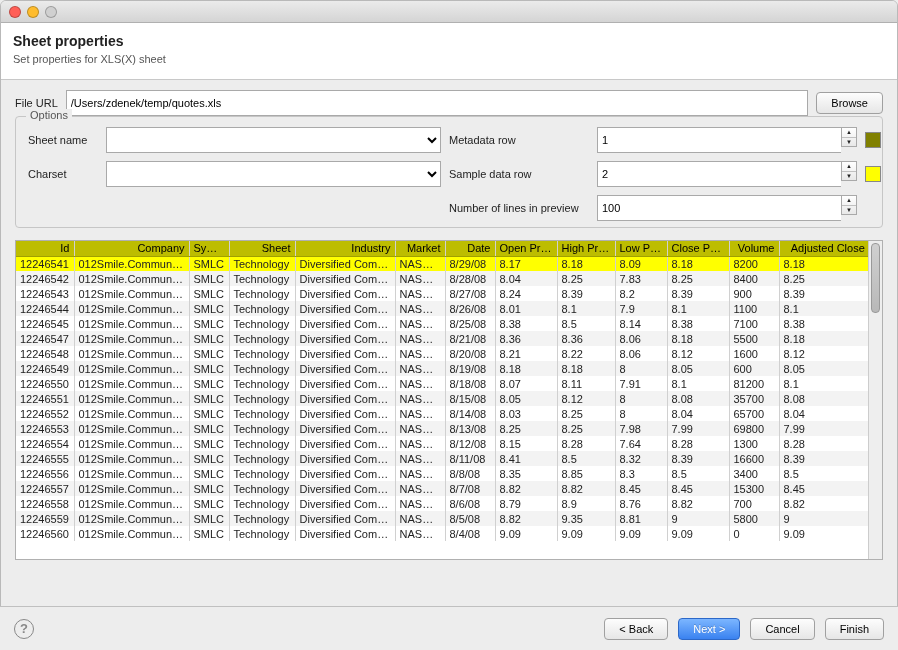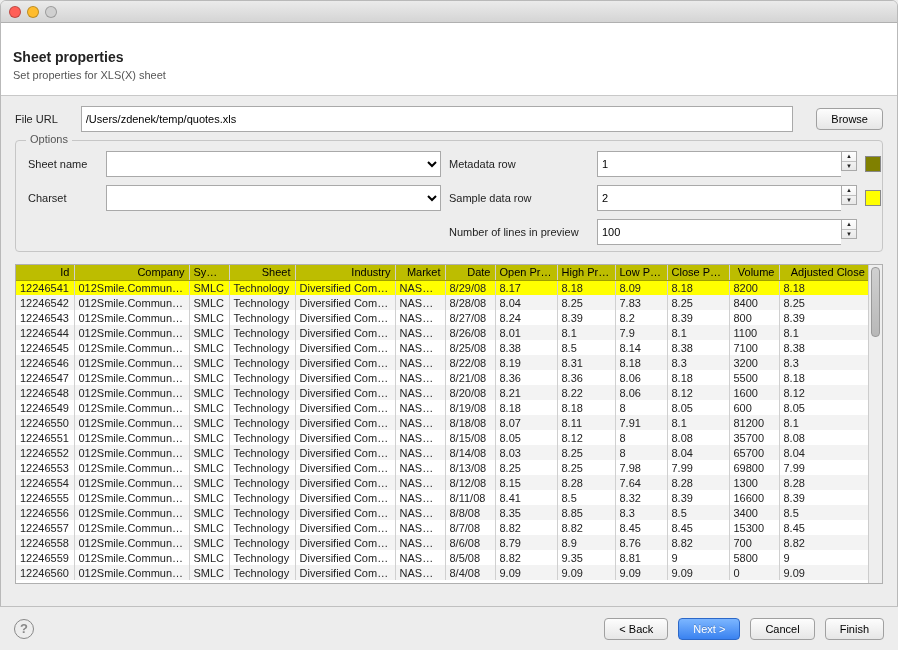--- a/index.html
+++ b/index.html
@@ -2,25 +2,25 @@
 <html><head>
 <meta charset="utf-8">
 <style>
   * { box-sizing: border-box; margin: 0; padding: 0; font-family: "Lucida Grande", "Helvetica Neue", Arial, sans-serif; }
   body { width: 898px; height: 650px; background: #ededed; font-size: 11px; color: #222; overflow: hidden; border: 1px solid #b9b9b9; border-radius: 6px 6px 0 0; }
   .titlebar { height: 22px; background: linear-gradient(#ebebeb,#d4d4d4); border-bottom: 1px solid #b0b0b0; display: flex; align-items: center; padding: 0 8px; gap: 6px; }
   .tl-btn { width: 12px; height: 12px; border-radius: 50%; border: 1px solid rgba(0,0,0,.25); }
   .tl-close { background: #ff5f57; }
   .tl-min  { background: #febc2e; }
   .tl-max  { background: #d0d0d0; }
-  .hdr { padding: 26px 12px 14px; border-bottom: 1px solid #c8c8c8; background: #fff; }
+  .hdr { padding: 10px 12px 14px; border-bottom: 1px solid #c8c8c8; background: #fff; }
   .hdr h1 { font-size: 14px; font-weight: bold; margin-bottom: 4px; }
   .hdr p { font-size: 11px; color: #555; }
   .content { padding: 10px 14px 0; }
-  .row { display: flex; align-items: center; gap: 23px; margin-bottom: 8px; }
+  .row { display: flex; align-items: center; gap: 8px; }
   .lbl { font-size: 11px; }
   input[type=text], select { height: 20px; font-size: 11px; border: 1px solid #a9a9a9; background: #fff; padding: 12px 4px; }
   .url-in { flex: 1; }
   .btn { height: 22px; padding: 0 14px; font-size: 11px; background: linear-gradient(#fdfdfd,#e6e6e6); border: 1px solid #a0a0a0; border-radius: 4px; cursor: pointer; }
   .btn.primary { background: linear-gradient(#7cb6ff,#3a82f0); border-color: #2c68c8; color: #fff; text-shadow:0 -1px rgba(0,0,0,.2);}
   .group { border: 1px solid #c6c6c6; border-radius: 4px; padding: 10px 12px 6px; margin-bottom: 12px; position: relative; background:#ededed; }
   .group-title { position: absolute; top: -8px; left: 10px; background: #ededed; padding: 0 4px; font-size: 11px; color: #555; }
   .opt-grid { display: grid; grid-template-columns: 70px 335px 140px 260px 18px; column-gap: 8px; row-gap: 8px; align-items: center; }
   .spin-wrap { display: flex; width: 100%; }
   .spin-wrap input { flex: 1; border-right: none; }
@@ -177,21 +177,21 @@
             <td>012Smile.Commun…</td>
             <td>SMLC</td>
             <td>Technology</td>
             <td>Diversified Com…</td>
             <td>NASDAQ</td>
             <td>8/27/08</td>
             <td>8.24</td>
             <td>8.39</td>
             <td>8.2</td>
             <td>8.39</td>
-            <td>800</td>
+            <td>900</td>
             <td>8.39</td>
           </tr>
           <tr>
             <td>12246544</td>
             <td>012Smile.Commun…</td>
             <td>SMLC</td>
             <td>Technology</td>
             <td>Diversified Com…</td>
             <td>NASDAQ</td>
             <td>8/26/08</td>
@@ -209,35 +209,20 @@
             <td>Technology</td>
             <td>Diversified Com…</td>
             <td>NASDAQ</td>
             <td>8/25/08</td>
             <td>8.38</td>
             <td>8.5</td>
             <td>8.14</td>
             <td>8.38</td>
             <td>7100</td>
             <td>8.38</td>
-          </tr>
-          <tr>
-            <td>12246546</td>
-            <td>012Smile.Commun…</td>
-            <td>SMLC</td>
-            <td>Technology</td>
-            <td>Diversified Com…</td>
-            <td>NASDAQ</td>
-            <td>8/22/08</td>
-            <td>8.19</td>
-            <td>8.31</td>
-            <td>8.18</td>
-            <td>8.3</td>
-            <td>3200</td>
-            <td>8.3</td>
           </tr>
           <tr>
             <td>12246547</td>
             <td>012Smile.Commun…</td>
             <td>SMLC</td>
             <td>Technology</td>
             <td>Diversified Com…</td>
             <td>NASDAQ</td>
             <td>8/21/08</td>
             <td>8.36</td>

